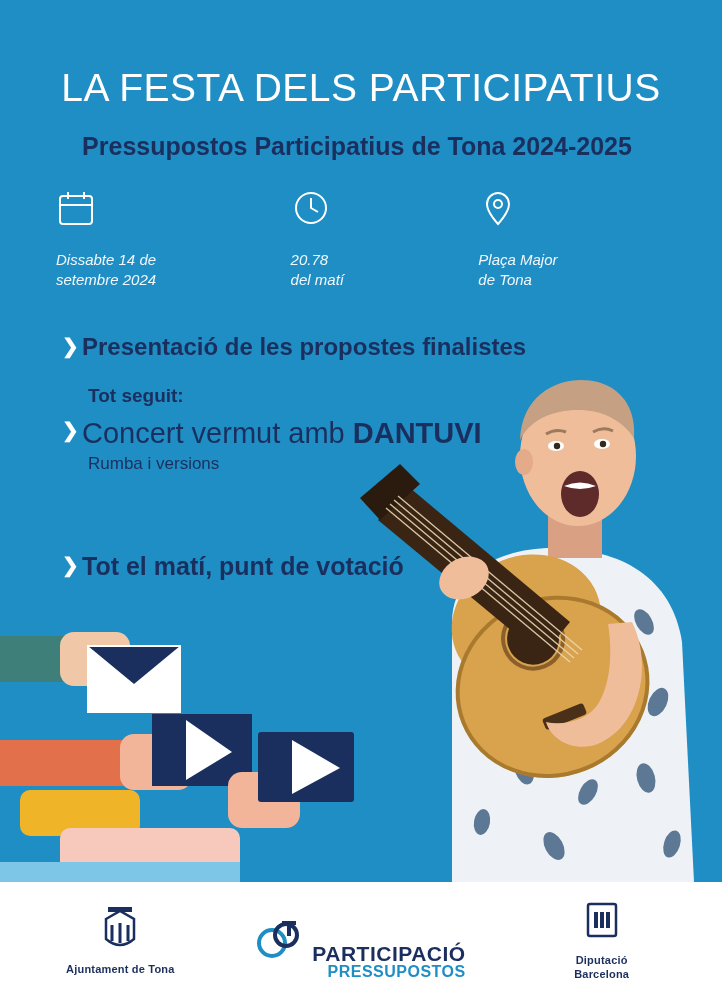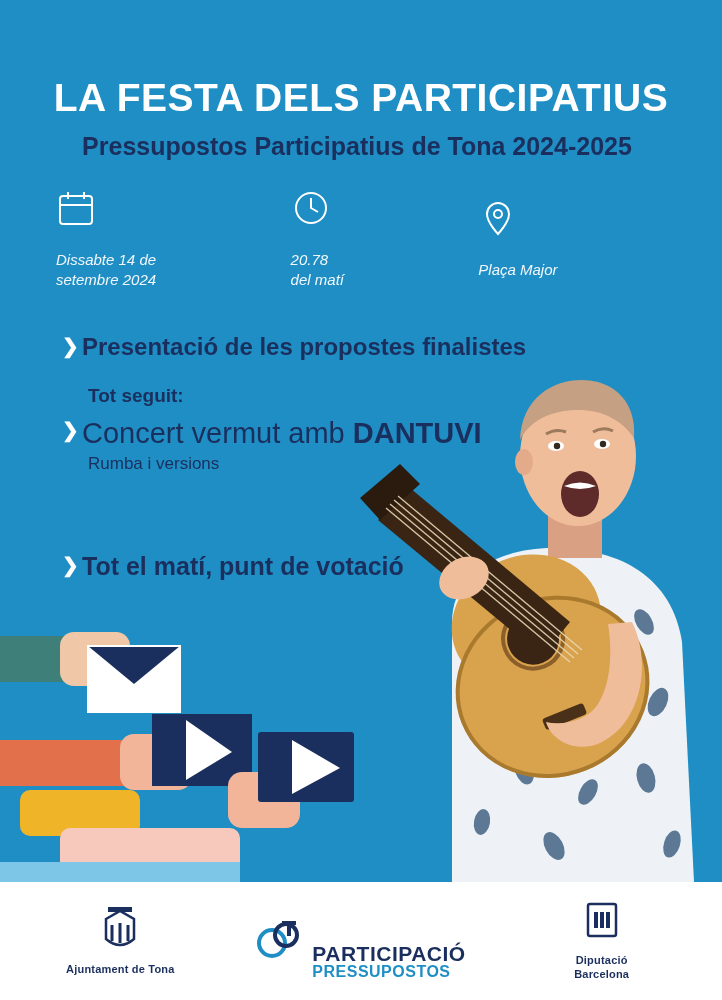--- a/index.html
+++ b/index.html
@@ -11,25 +11,25 @@
   }
   .poster {
     position: relative;
     width: 722px; height: 1000px;
     background: #1e8ec4;
     overflow: hidden;
   }
   
   .title {
     position: absolute;
-    top: 76px; left: 0; right: 0;
+    top: 66px; left: 0; right: 0;
     text-align: center;
     color: #ffffff;
     font-size: 39px;
-    font-weight: bold;
+    font-weight: normal;
     letter-spacing: 0.5px;
   }
   .subtitle {
     position: absolute;
     top: 132px; left: 0; right: 8px;
     text-align: center;
     color: #1b2f5e;
     font-size: 25px;
     font-weight: bold;
   }
@@ -120,21 +120,21 @@
   }
   .logo .lbl {
     font-size: 11px;
     font-weight: bold;
     line-height: 1.25;
     margin-top: 6px;
     letter-spacing: .2px;
   }
   .logo .crest { display: inline-block; }
   .part-logo { display: flex; align-items: center; justify-content: center; gap: 8px; }
-  .part-words { text-align: left; line-height: 1.0; margin-top: 40px; }
+  .part-words { text-align: right; line-height: 1.0; margin-top: 40px; }
   .part-words .w1 { font-size: 21px; font-weight: bold; color: #1b2f5e; letter-spacing: .5px;}
   .part-words .w2 { font-size: 16px; font-weight: bold; color: #1e8ec4; letter-spacing: .5px;}
 </style>
 </head>
 <body>
 
 <div class="poster">
 
   <div class="title">LA FESTA DELS PARTICIPATIUS</div>
   <div class="subtitle">Pressupostos Participatius de Tona 2024-2025</div>
@@ -166,20 +166,21 @@
     </div>
 
     <div class="info-col c3">
       <div class="info-icon">
         <svg width="40" height="40" viewBox="0 0 40 40" fill="none" stroke="#ffffff" stroke-width="2">
           <path d="M20 36 C20 36 31 24.5 31 16 A11 11 0 0 0 9 16 C9 24.5 20 36 20 36 Z"></path>
           <circle cx="20" cy="16" r="4"></circle>
         </svg>
       </div>
       <div class="info-text">Plaça Major</div>
+      <div class="info-text">de Tona</div>
     </div>
 
   </div>
 
   <div class="bullets">
 
     <div class="bullet-line">
       <span class="chev">❯</span>
       <span class="b-text">Presentació de les propostes finalistes</span>
     </div>

